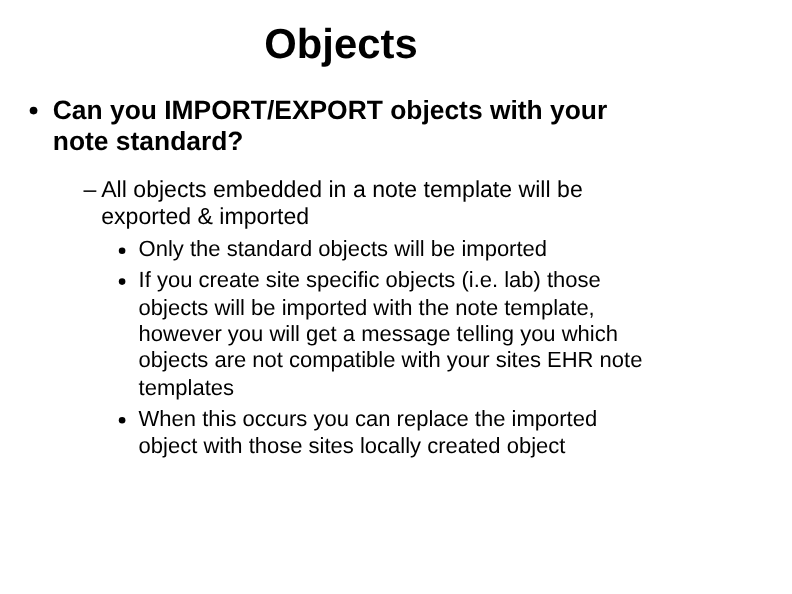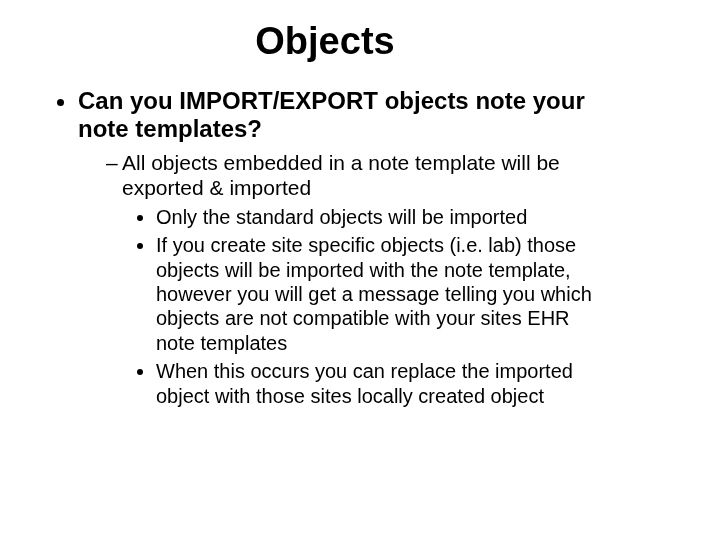--- a/index.html
+++ b/index.html
@@ -8,42 +8,42 @@
     width: 720px;
     height: 540px;
     background: #ffffff;
     font-family: Arial, Helvetica, sans-serif;
     color: #000000;
   }
   .slide {
     box-sizing: border-box;
     width: 648px;
     height: 540px;
-    padding: 20px 50px 30px 52px;
+    padding: 20px 50px 30px 22px;
   }
   .title {
     text-align: center;
     font-weight: bold;
     font-size: 38px;
     margin: 0 0 24px 0;
   }
   ul.level1 {
     list-style: disc;
     margin: 0;
     padding-left: 26px;
     font-size: 24px;
     font-weight: bold;
     line-height: 1.18;
   }
   ul.level1 > li {
     margin-bottom: 10px;
   }
   ul.level2 {
     list-style: none;
-    margin: 6px 0 0 0;
+    margin: 16px 0 0 0;
     padding-left: 28px;
     font-size: 21px;
     font-weight: normal;
     line-height: 1.22;
   }
   ul.level2 > li {
     position: relative;
     padding-left: 16px;
     margin-bottom: 4px;
   }
@@ -69,21 +69,21 @@
   }
 </style>
 </head>
 <body>
 
 <div class="slide">
   <h1 class="title">Objects</h1>
 
   <ul class="level1">
     <li>
-      <span>Can you IMPORT/EXPORT objects note your note templates?</span>
+      <span>Can you IMPORT/EXPORT objects with your note standard?</span>
       <ul class="level2">
         <li>
           <span>All objects embedded in a note template will be exported &amp; imported</span>
           <ul class="level3">
             <li>
               <span>Only the standard objects will be imported</span>
             </li>
             <li>
               <span>If you create site specific objects (i.e. lab) those objects will be imported with the note template, however you will get a message telling you which objects are </span><span class="bold">not</span><span> compatible with your sites EHR note templates</span>
             </li>

